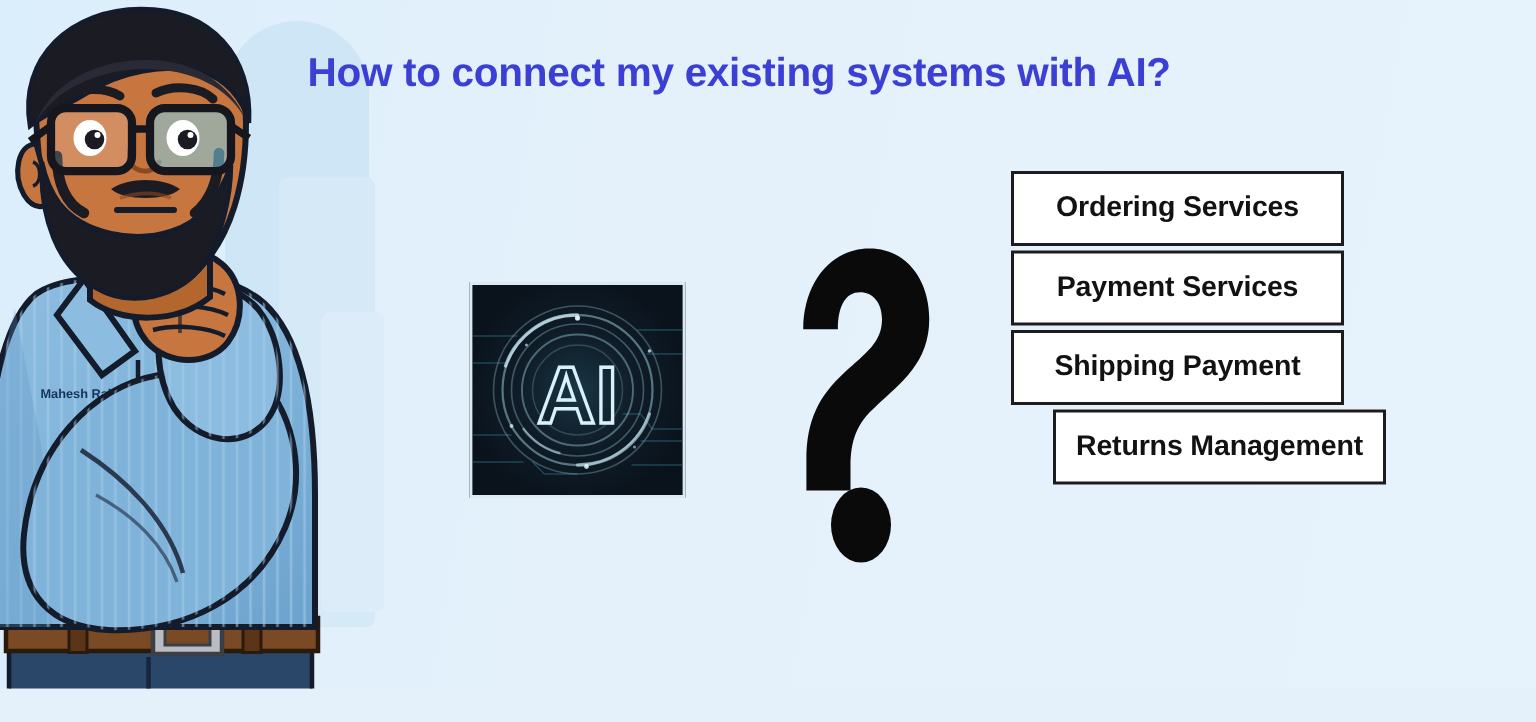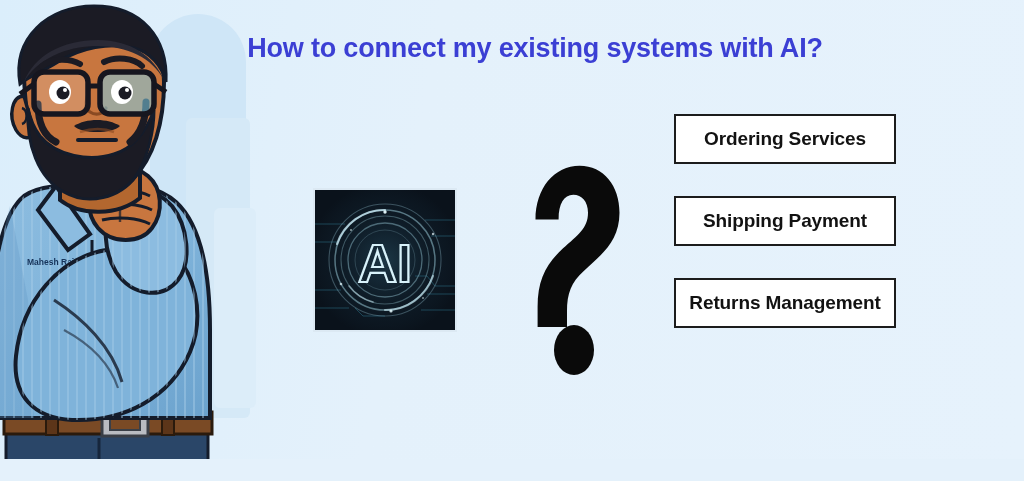--- a/index.html
+++ b/index.html
@@ -12,21 +12,20 @@
     overflow: hidden;
     font-family: "Liberation Sans", sans-serif;
     background: #e4f1fb;
   }
   .stage {
     position: relative;
     width: 1024px;
     height: 459px;
     background: #e4f1fb;
     overflow: hidden;
-    text-align: center;
   }
 
   
   .bg-blob-a {
     position: absolute;
     left: 150px;
     top: 14px;
     width: 96px;
     height: 250px;
     background: #cfe6f7;
@@ -112,23 +111,23 @@
   }
   .service-box {
     width: 222px;
     height: 50px;
     background: #ffffff;
     border: 2px solid #1c1c1c;
     box-sizing: border-box;
     display: flex;
     align-items: center;
     justify-content: center;
-    margin-bottom: 32px;
-  }
-  .service-box:last-child { margin-bottom: 0; }
+    margin-bottom: 3px;
+  }
+  .service-box:last-child { margin-bottom: 0; margin-left: 28px; }
   .service-label {
     font-size: 19px;
     font-weight: bold;
     color: #121212;
     letter-spacing: -0.1px;
     white-space: nowrap;
   }
 
   
   .badge-text {
@@ -371,20 +370,23 @@
                C 57 40, 52 48, 52 62 Z" fill="#0a0a0a" transform="translate(-12,0) scale(1.05,1.12)"></path>
       <ellipse cx="58" cy="200" rx="20" ry="25" fill="#0a0a0a"></ellipse>
     </svg>
   </div>
 
   <div class="service-list">
     <div class="service-box">
       <span class="service-label">Ordering Services</span>
     </div>
     <div class="service-box">
+      <span class="service-label">Payment Services</span>
+    </div>
+    <div class="service-box">
       <span class="service-label">Shipping Payment</span>
     </div>
     <div class="service-box">
       <span class="service-label">Returns Management</span>
     </div>
   </div>
 
 </div>
 
 </body></html>

